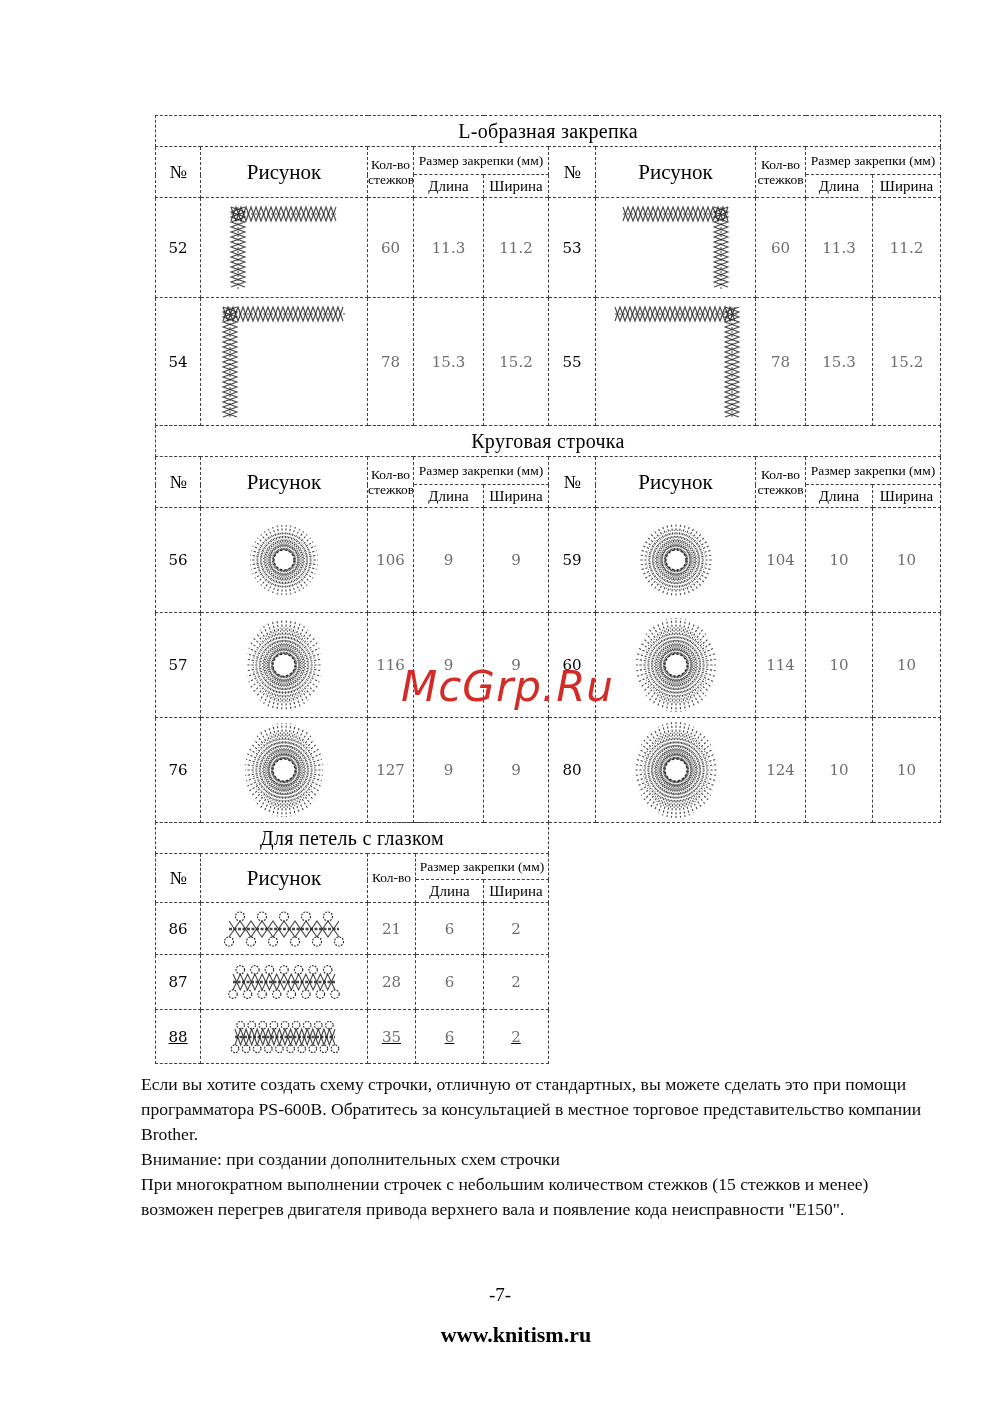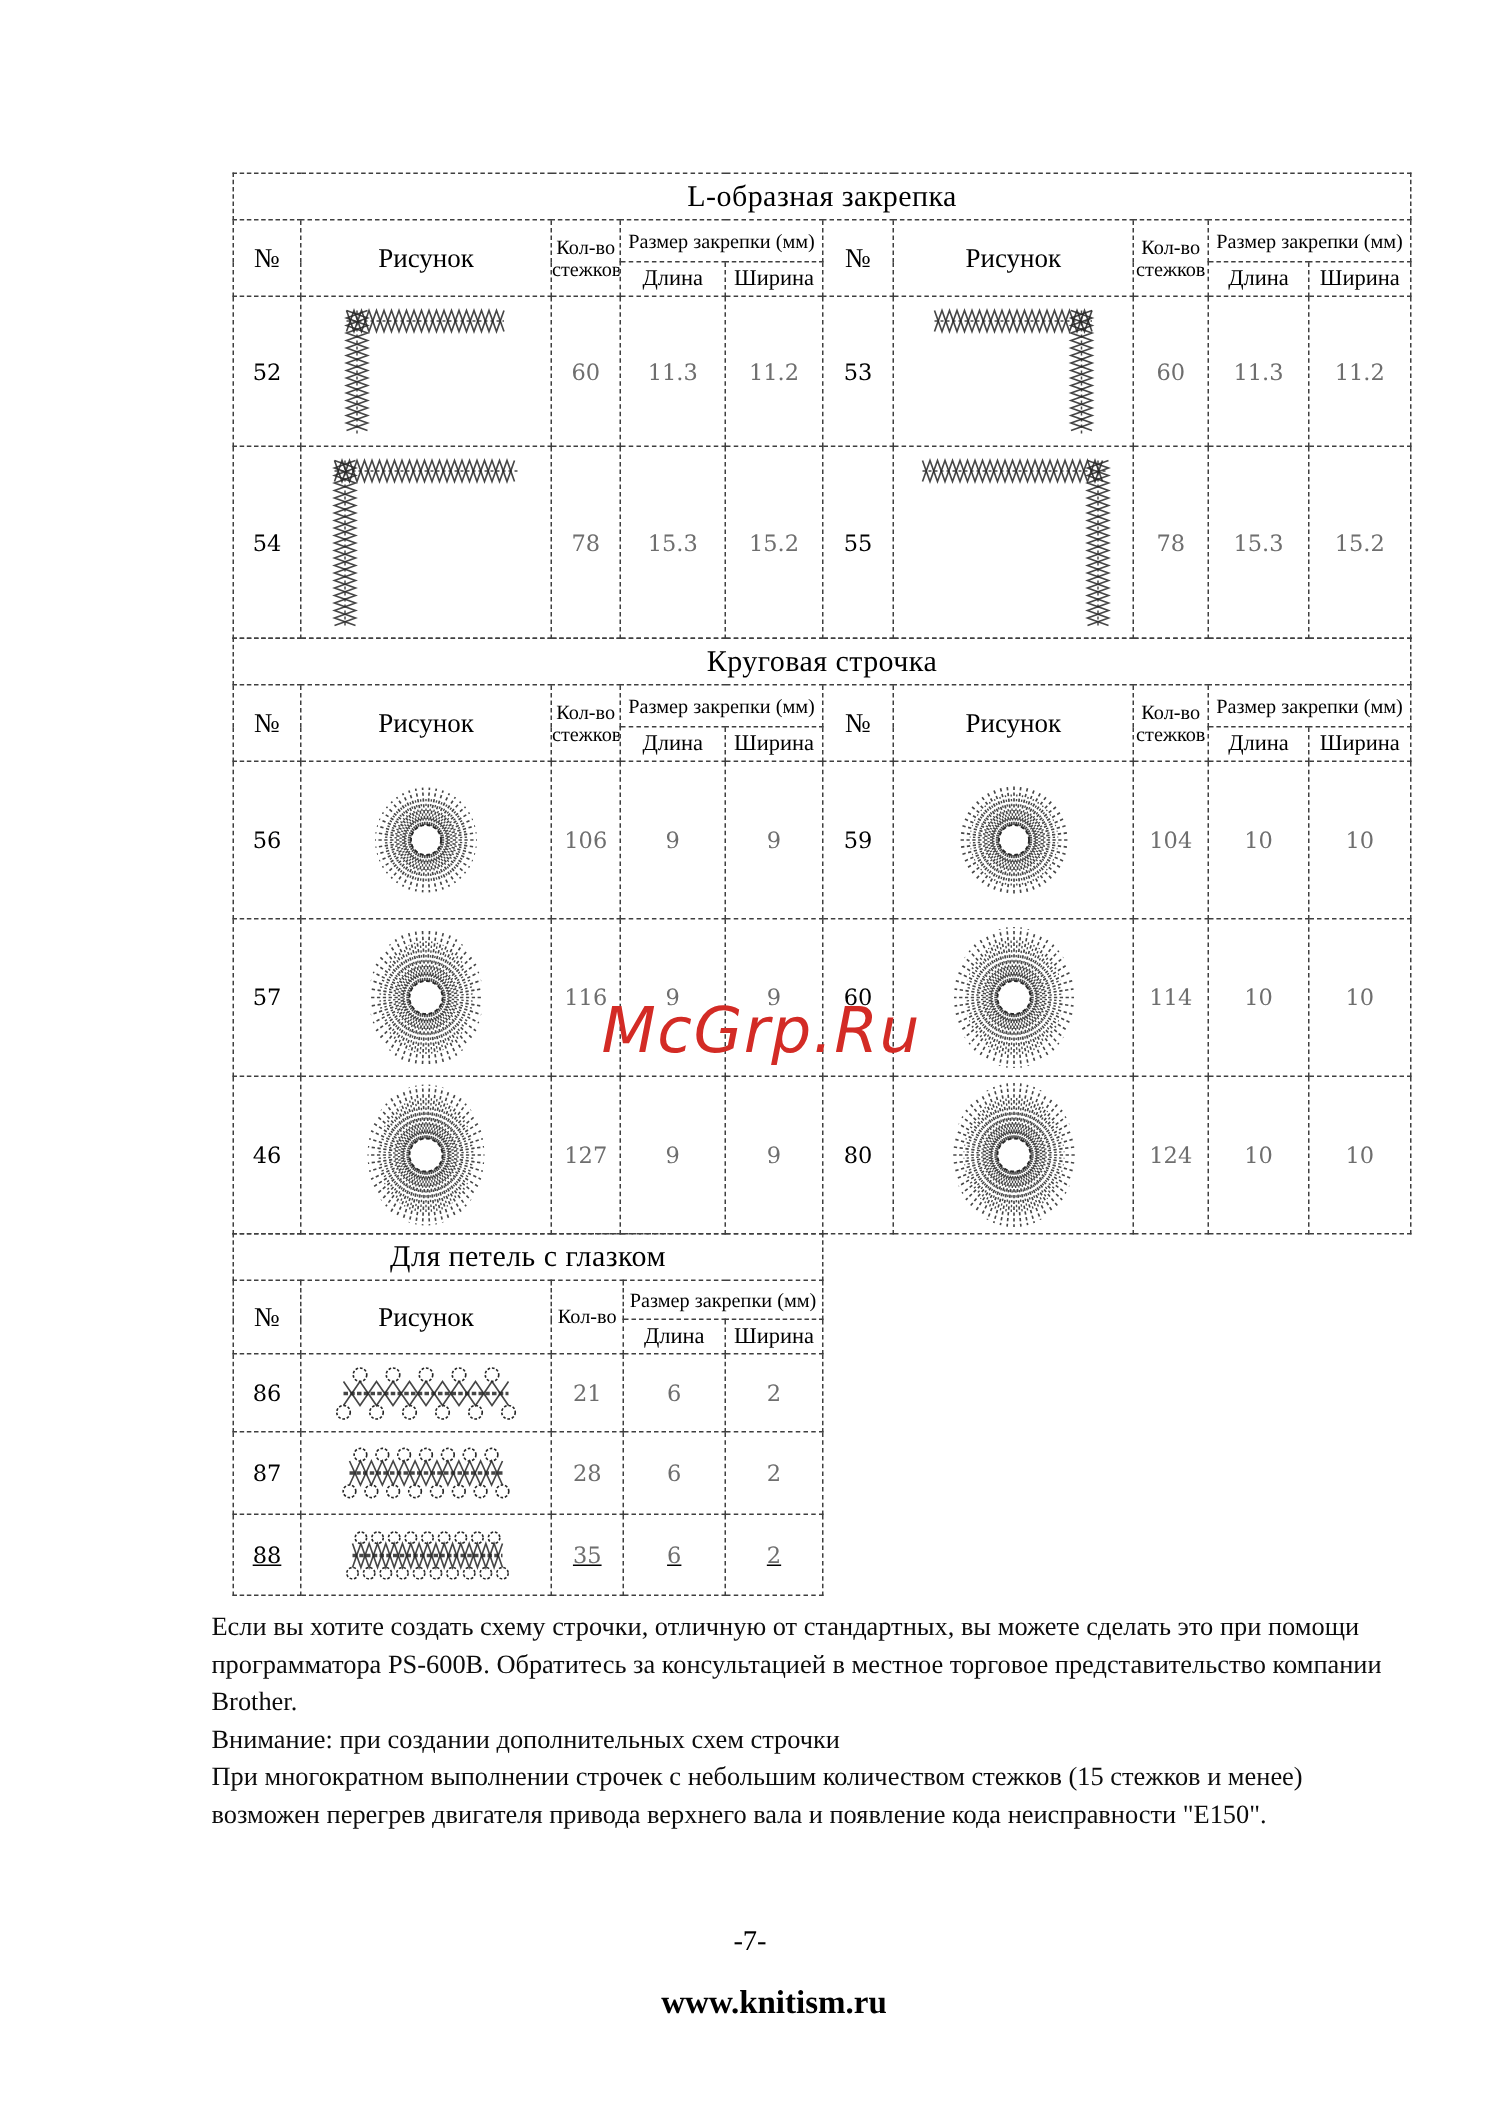--- a/index.html
+++ b/index.html
@@ -4,21 +4,21 @@
 <style>
   html,body{margin:0;padding:0;background:#fff;}
   .page{position:relative;width:1000px;height:1415px;background:#ffffff;overflow:hidden;
         font-family:"Liberation Serif", serif;color:#000;}
   .doc{position:absolute;left:155px;top:115px;width:786px;}
   table{border-collapse:collapse;table-layout:fixed;}
   td{border:1px dashed #3f3f3f;text-align:center;vertical-align:middle;padding:0;overflow:hidden;}
   .title-cell{font-size:20px;height:30px;letter-spacing:.3px;}
   .hcell{font-size:17px;color:#000;}
   .hno{font-size:18px;}
-  .hpic{font-size:18px;}
+  .hpic{font-size:21px;}
   .hsmall{font-size:13.5px;}
   .h2row td{font-size:15px;height:22px;font-family:Liberation Serif, serif;}
   .two-line span{display:block;font-size:13.5px;line-height:15px;}
   .val{color:#6e6e6e;font-size:15px;font-family:"DejaVu Serif", serif;}
   .rowno{color:#000000;font-size:15px;font-family:"DejaVu Serif", serif;}
   .piccell{vertical-align:middle;}
   .picwrap{display:flex;align-items:center;justify-content:center;width:100%;height:100%;}
   .bodytext{position:absolute;left:141px;top:1072px;width:800px;font-size:17.6px;line-height:25px;color:#0c0c0c;}
   .bodytext p{margin:0;}
   .warn-title{font-weight:normal;}
@@ -618,21 +618,21 @@
                   <path d="M74.0,49.2 L92.7,47.7" fill="none" stroke="#262626" stroke-width="0.9" opacity="0.85" stroke-dasharray="1.6,1.6"></path>
                   <ellipse cx="60" cy="50" rx="11" ry="11" fill="none" stroke="#262626" stroke-width="1.2" stroke-dasharray="2.5,1.8"></ellipse>
                 </svg>
               </div>
             </td>
         <td class="val">114</td>
         <td class="val">10</td>
         <td class="val">10</td>
       </tr>
       <tr style="height:105px;">
-        <td class="rowno">46</td>
+        <td class="rowno">76</td>
         <td class="piccell">
               <div class="picwrap">
                 <svg width="120" height="100">
                   <path d="M71.0,50.0 L99.0,50.0" fill="none" stroke="#262626" stroke-width="1.1" opacity="0.85" stroke-dasharray="2.2,1.7"></path>
                   <path d="M74.0,50.8 L91.9,52.2" fill="none" stroke="#262626" stroke-width="0.9" opacity="0.85" stroke-dasharray="1.6,1.6"></path>
                   <path d="M70.9,51.3 L98.7,55.5" fill="none" stroke="#262626" stroke-width="1.1" opacity="0.85" stroke-dasharray="2.2,1.7"></path>
                   <path d="M73.8,52.4 L91.5,56.7" fill="none" stroke="#262626" stroke-width="0.9" opacity="0.85" stroke-dasharray="1.6,1.6"></path>
                   <path d="M70.7,52.5 L97.9,60.8" fill="none" stroke="#262626" stroke-width="1.1" opacity="0.85" stroke-dasharray="2.2,1.7"></path>
                   <path d="M73.4,54.0 L90.6,61.1" fill="none" stroke="#262626" stroke-width="0.9" opacity="0.85" stroke-dasharray="1.6,1.6"></path>
                   <path d="M70.3,53.8 L96.6,66.1" fill="none" stroke="#262626" stroke-width="1.1" opacity="0.85" stroke-dasharray="2.2,1.7"></path>

